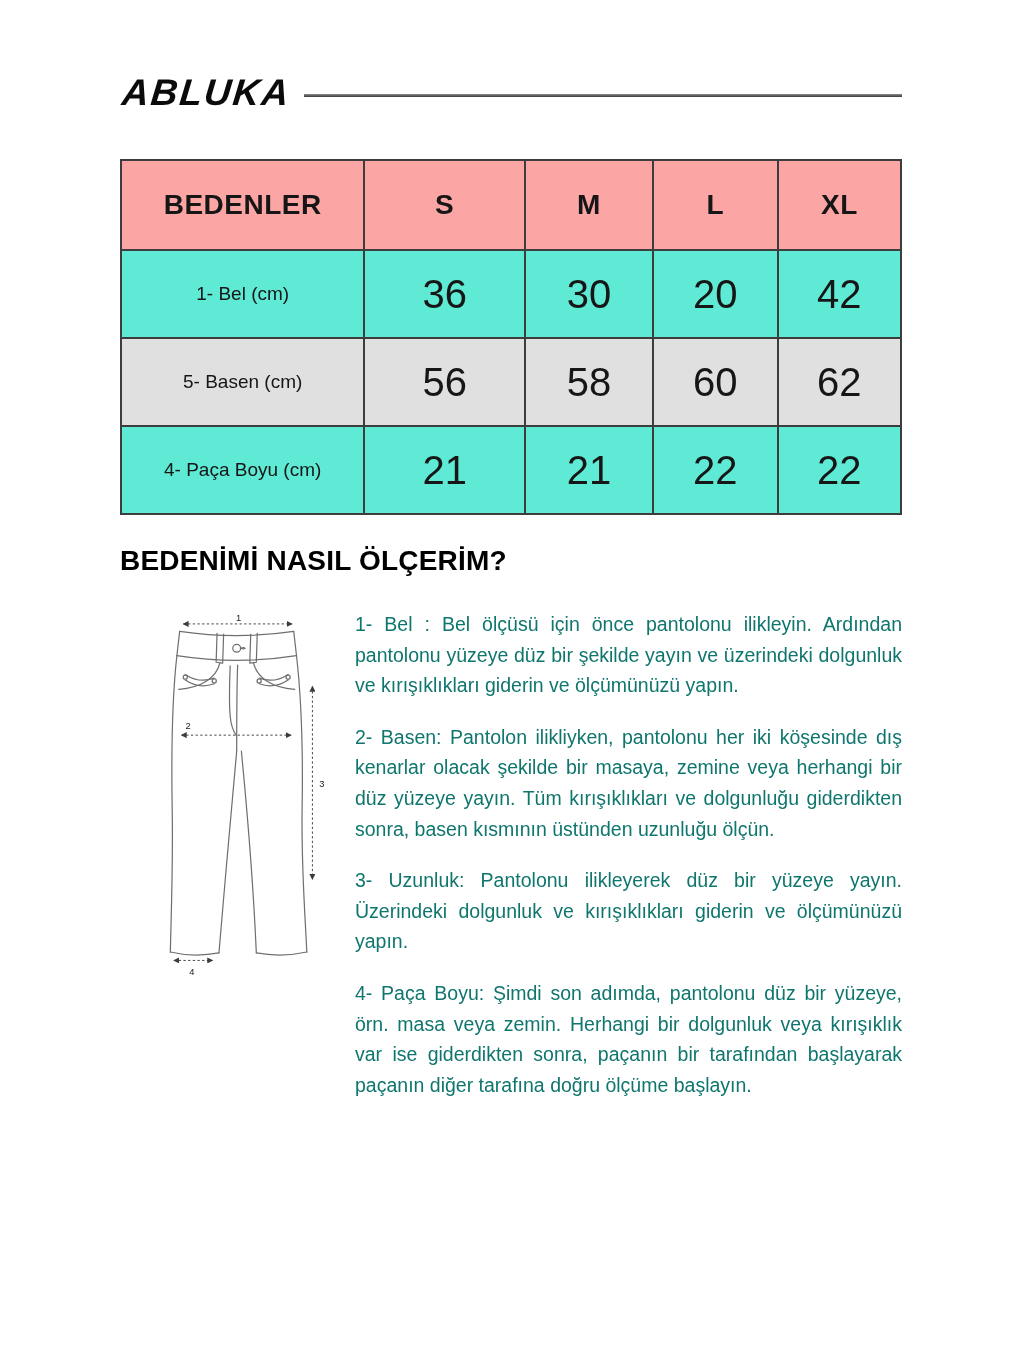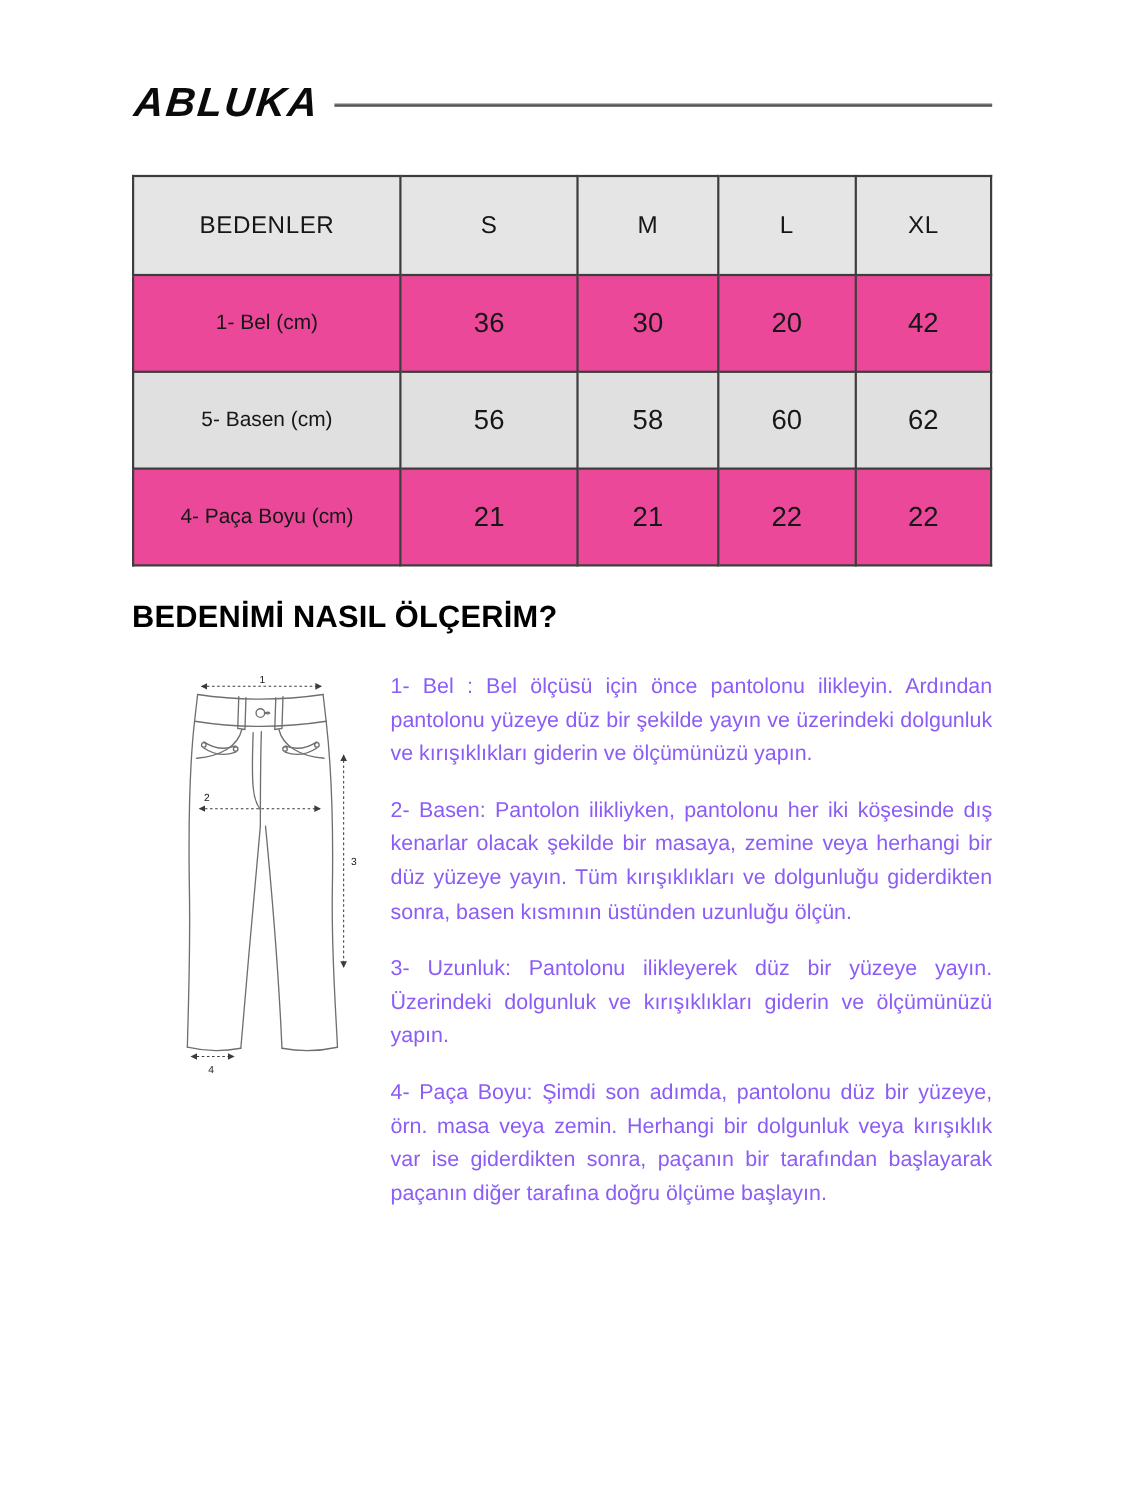--- a/index.html
+++ b/index.html
@@ -43,41 +43,41 @@
   
   .size-table {
     margin-top:45px; width:100%;
     border-collapse:collapse; table-layout:fixed;
   }
   .size-table th, .size-table td {
     border:2px solid #3d3d3d; text-align:center; vertical-align:middle;
     padding:0;
   }
   .size-table thead th {
-    height:88px; background:#e5e5e5;
-    font-size:22px; font-weight:normal; letter-spacing:0.5px;
-  }
-  .size-table tbody tr { height:88px; background:#ec4899; }
+    height:88px; background:#fca5a5;
+    font-size:28px; font-weight:bold; letter-spacing:0.5px;
+  }
+  .size-table tbody tr { height:88px; background:#5eead4; }
   .size-table tbody tr:nth-child(even) { background:#e0e0e0; }
   .size-table tbody th { font-weight:normal; font-size:19px; }
-  .size-table tbody td { font-size:25px; }
+  .size-table tbody td { font-size:40px; }
 
   
   .section-heading {
     margin:30px 0 0 0;
     font-size:28px; font-weight:bold; letter-spacing:0.2px;
     color:#000000;
   }
   .measure { display:flex; margin-top:32px; }
   .diagram { flex:0 0 235px; width:235px; }
   .diagram svg { display:block; margin-left:12px; }
   .instructions {
     flex:1;
     font-size:19.5px; line-height:1.57;
-    text-align:justify; color:#8b5cf6;
+    text-align:justify; color:#0f766e;
   }
   .instructions p { margin:0 0 21px 0; }
 
   svg text { font-family:"Liberation Sans", sans-serif; }
 </style>
 </head>
 <body>
 
 <div class="page">
 

